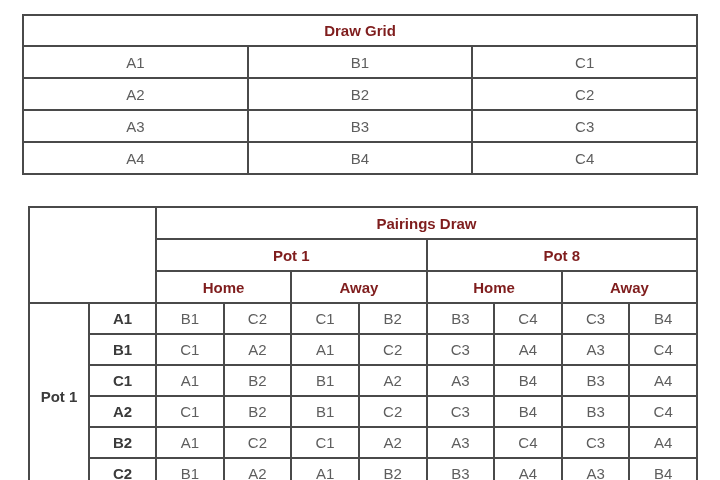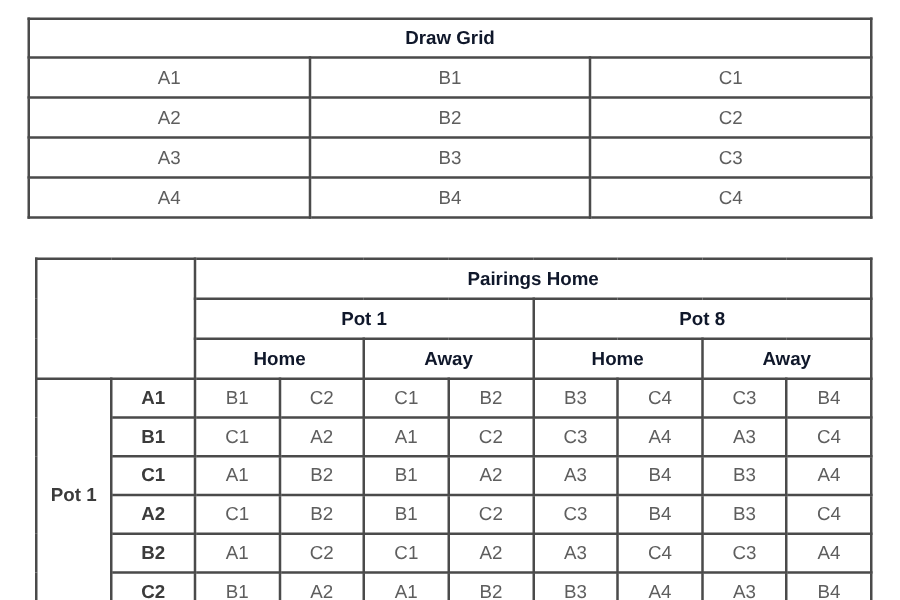--- a/index.html
+++ b/index.html
@@ -19,21 +19,21 @@
   }
   th, td {
     border: 2px solid #4a4a4a;
     text-align: center;
     vertical-align: middle;
     padding: 0;
     font-size: 15px;
     overflow: hidden;
     white-space: nowrap;
   }
-  th { font-weight: bold; color: #0f172a; }
+  th { font-weight: bold; color: #7f1d1d; }
   td { font-weight: normal; color: #5e5e5e; }
 
   
   #draw-grid { left: 22px; top: 14px; width: 676px; }
   #draw-grid tr.title-row { height: 31px; }
   #draw-grid tr.data-row { height: 32px; }
 
   
   #pairings-grid { left: 28px; top: 206px; width: 670px; }
   #pairings-grid tr.head-row { height: 32px; }
@@ -82,21 +82,21 @@
       <col>
       <col>
       <col>
       <col>
       <col>
       <col>
   </colgroup>
   <tbody>
       <tr class="head-row">
     <td class="corner" colspan="2" rowspan="3"></td>
-    <th colspan="8">Pairings Home</th>
+    <th colspan="8">Pairings Draw</th>
   </tr>
   <tr class="head-row">
     <th colspan="4">Pot 1</th>
     <th colspan="4">Pot 8</th>
   </tr>
   <tr class="head-row">
     <th colspan="2">Home</th>
     <th colspan="2">Away</th>
     <th colspan="2">Home</th>
     <th colspan="2">Away</th>

